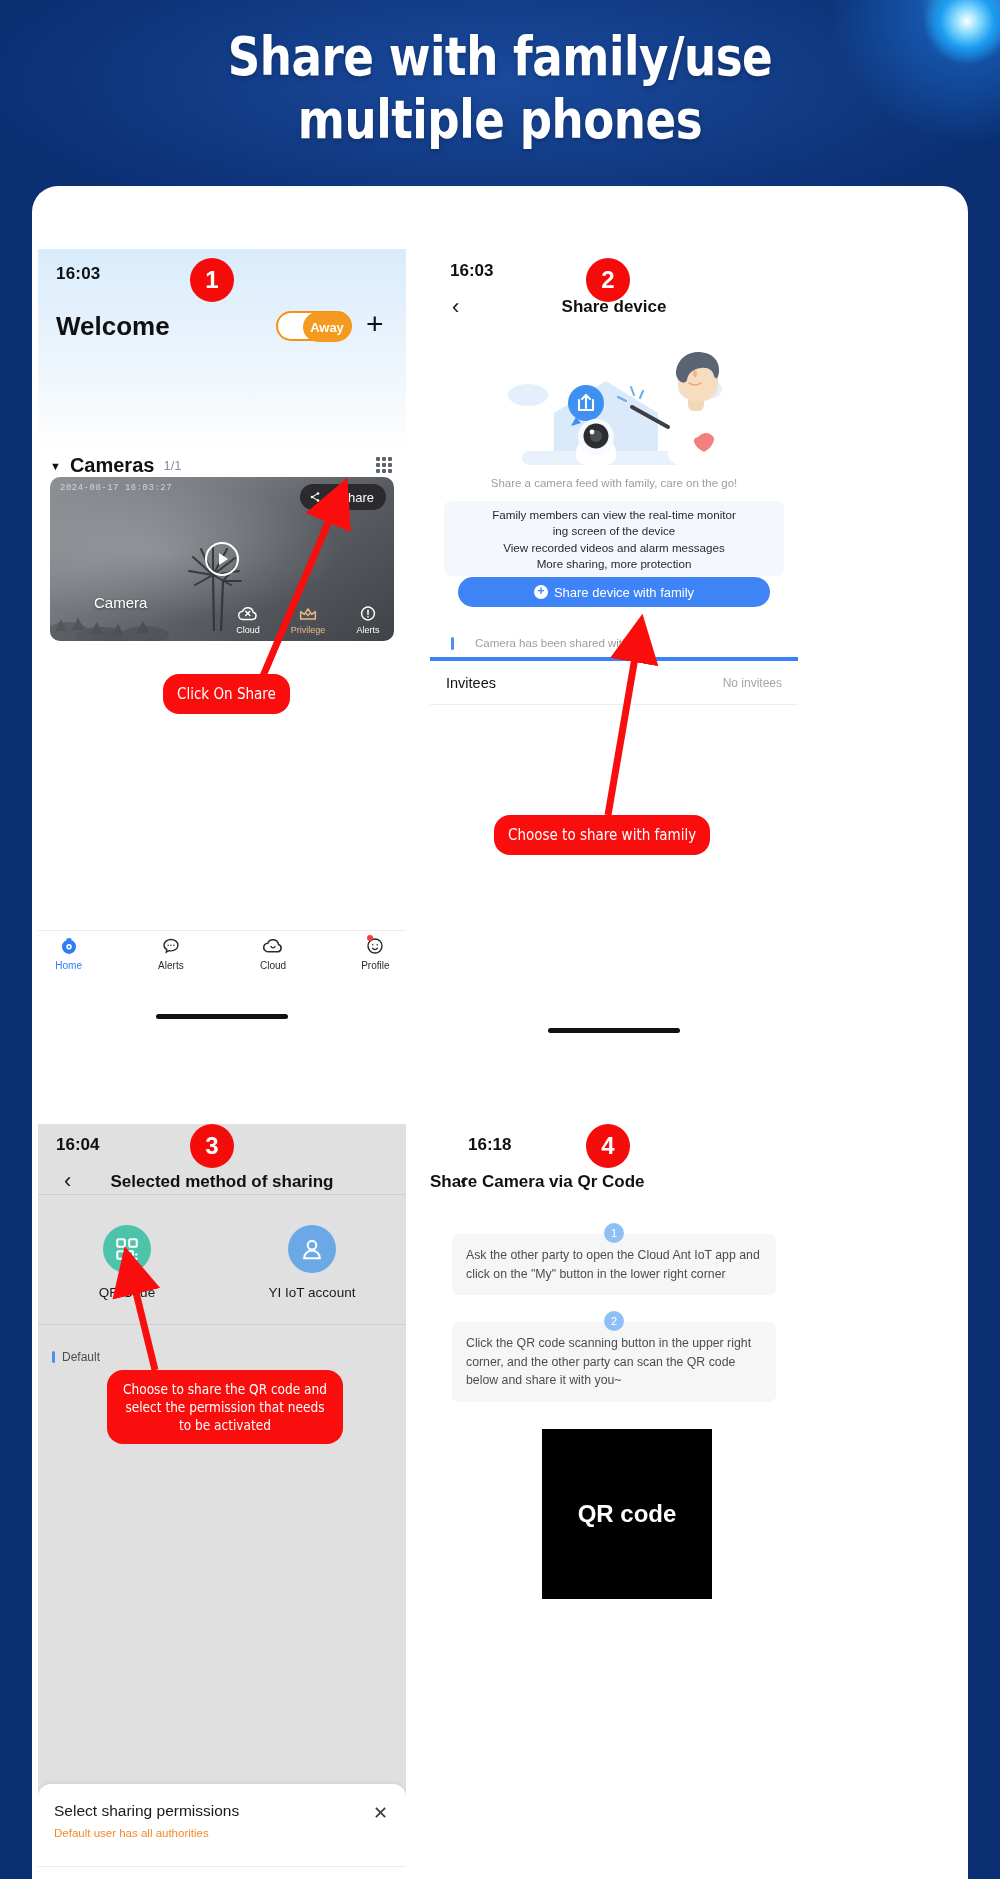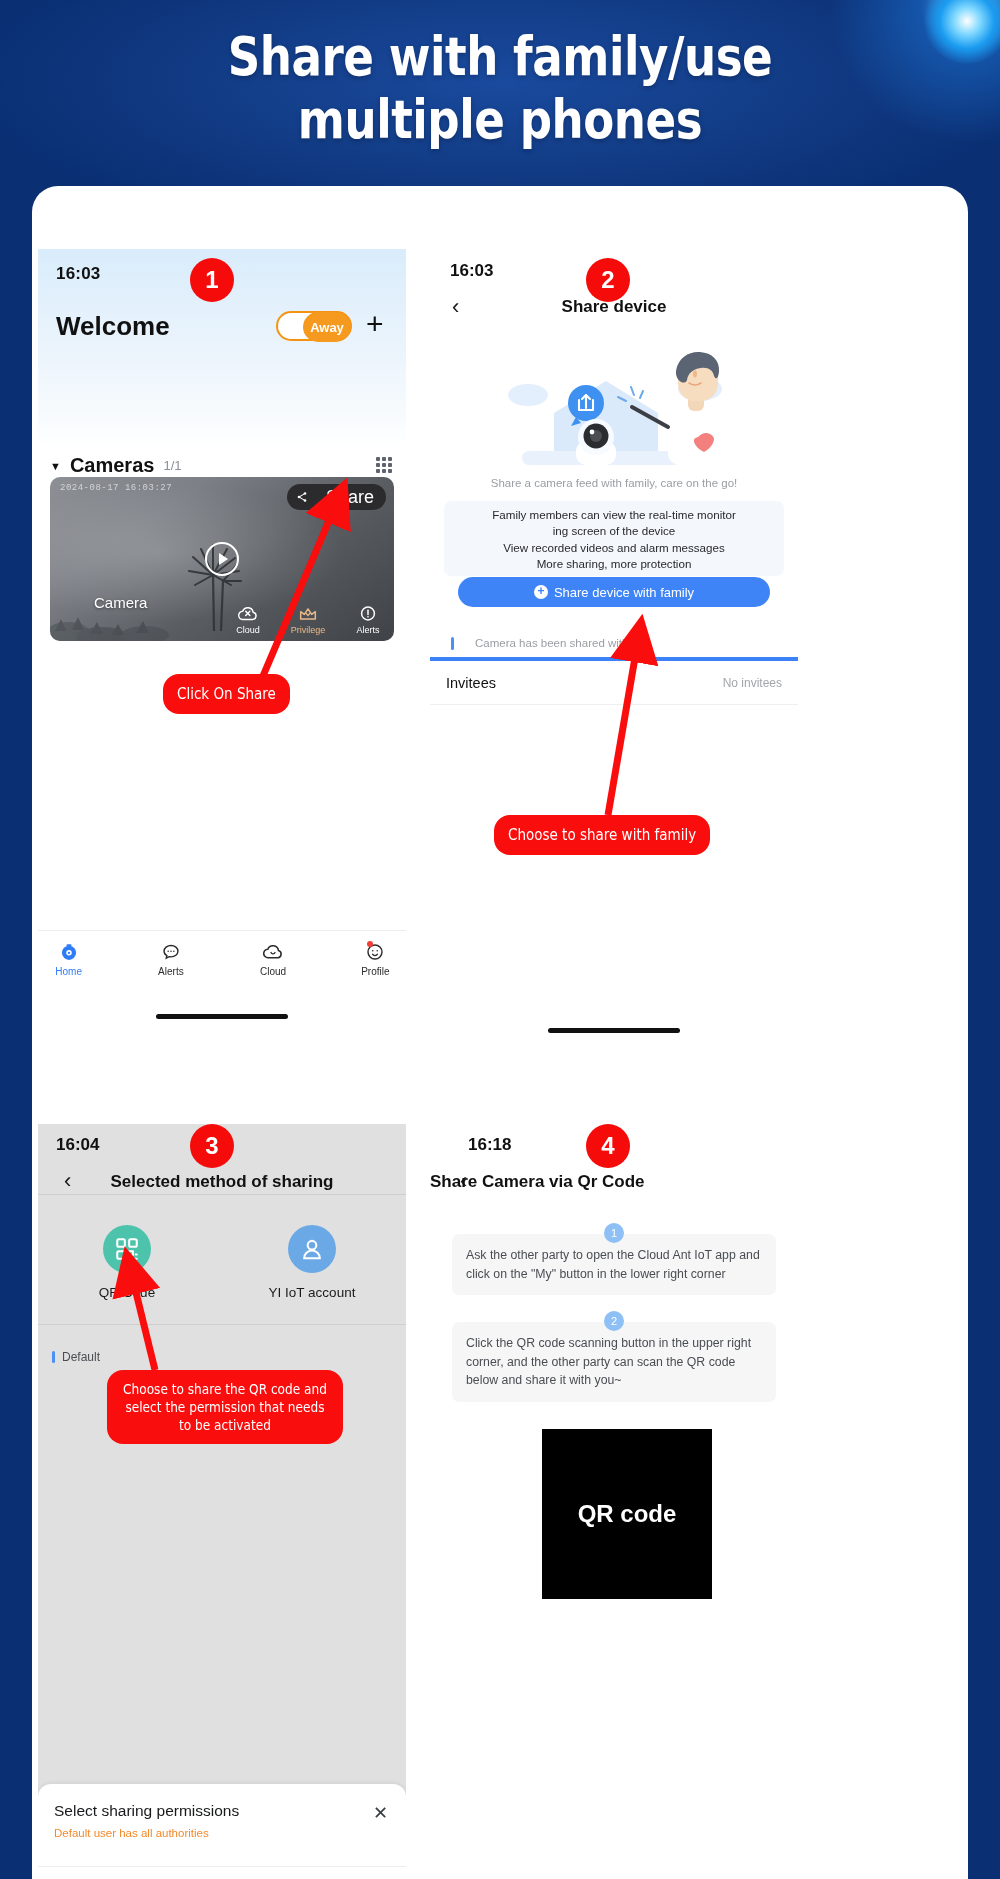--- a/index.html
+++ b/index.html
@@ -87,42 +87,42 @@
   }
   .cam-card::after {
     content:""; position:absolute; inset:0;
     background: radial-gradient(ellipse at 32% 46%, rgba(255,255,255,.20) 0%, rgba(255,255,255,0) 55%);
   }
   .cam-ts { position:absolute; left:10px; top:6px; font-size:9px; color:rgba(255,255,255,.62);
             font-family:"Liberation Mono", monospace; letter-spacing:.5px; z-index:3;}
   .share-btn {
     position:absolute; right:8px; top:7px; height:26px; padding:0 12px 0 9px;
     background:#2b2b2e; border-radius:13px; display:flex; align-items:center; gap:18px;
-    color:#fff; font-size:18px; z-index:4;
+    color:#fff; font-size:13px; z-index:4;
   }
   .play-btn {
     position:absolute; left:50%; top:50%; transform:translate(-50%,-50%);
     width:34px; height:34px; border:2.4px solid #fff; border-radius:50%;
     display:flex; align-items:center; justify-content:center; z-index:3;
   }
   .play-btn i {
     width:0;height:0;border-left:9px solid #fff;border-top:6px solid transparent;border-bottom:6px solid transparent;margin-left:3px;
   }
   .plant { position:absolute; left:127px; bottom:10px; z-index:2; opacity:.85; }
   .bush  { position:absolute; left:0px; bottom:0; z-index:2; opacity:.55; }
   .cam-name { position:absolute; left:44px; bottom:30px; color:#fff; font-size:15px; font-weight:500; z-index:4;
      text-shadow:0 1px 3px rgba(0,0,0,.5);}
   .cam-actions { position:absolute; right:4px; bottom:6px; display:flex; gap:16px; z-index:4; }
   .cam-act { width:44px; text-align:center; color:#fff; font-size:9px; }
   .cam-act .lbl { margin-top:1px; display:block; }
   .cam-act.priv { color:#e9b98a; }
 
   .p1-bottomnav {
     position:absolute; left:0; bottom:69px; width:368px; height:52px;
-    border-top:1px solid #ececec; display:flex; align-items:center; padding-top:5px;gap:41px;
+    border-top:1px solid #ececec; display:flex; align-items:flex-start; padding-top:5px;gap:41px;
   }
   .navitem { flex:1; text-align:center; font-size:10px; color:#2b2b2b; position:relative; }
   .navitem.active { color:#2f7df6; }
   .navitem .nlabel { display:block; margin-top:2px; }
   .navdot { position:absolute; width:6px;height:6px;border-radius:50%;background:#f63b3b; top:-1px; right:33px;}
   .home-indicator { position:absolute; left:50%; transform:translateX(-50%); bottom:32px;
      width:132px; height:5px; background:#111; border-radius:3px; }
 
   
   #panel2 { left: 430px; top: 249px; width: 368px; height: 802px; background:#fff; }

